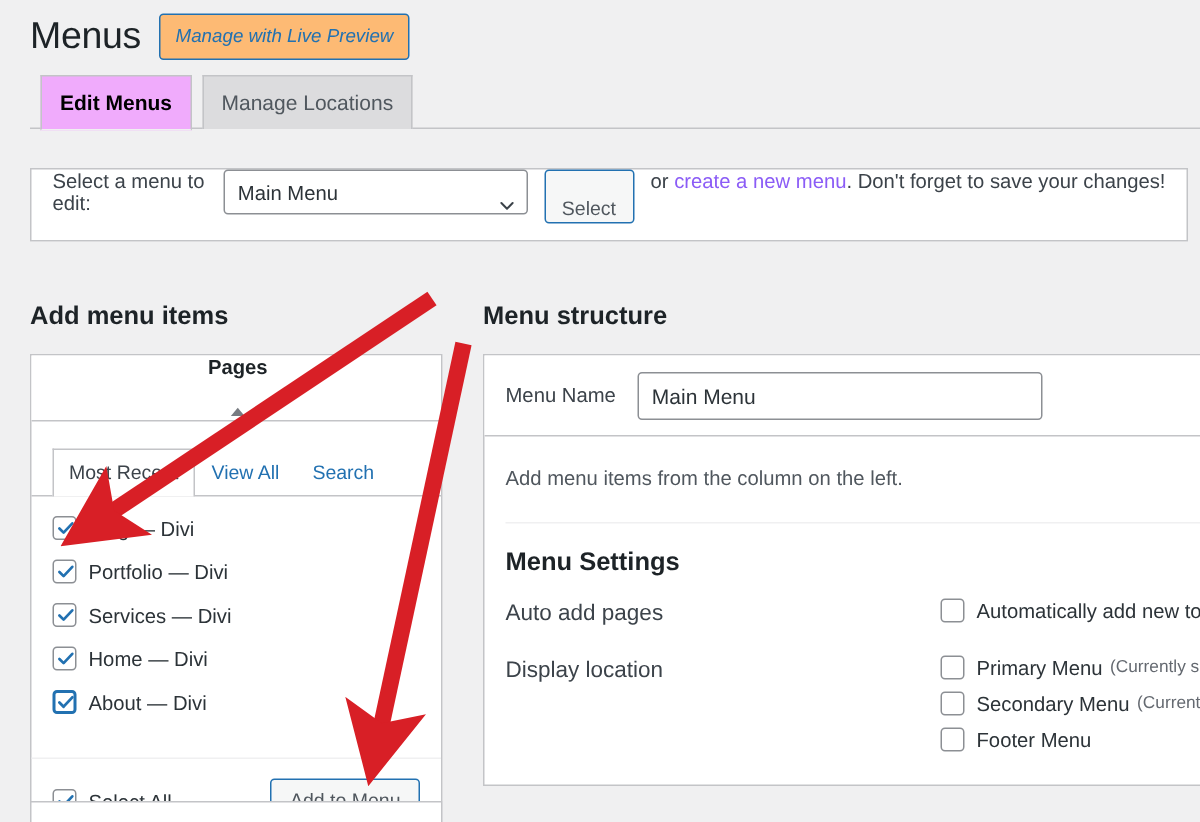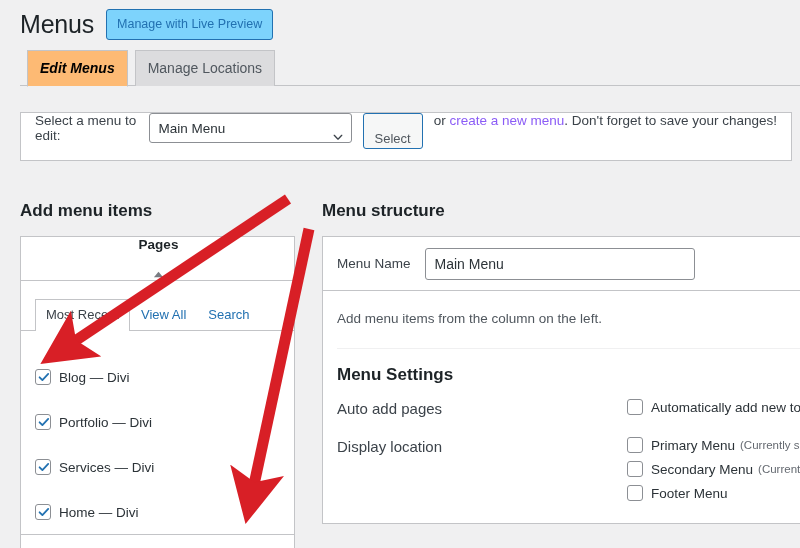--- a/index.html
+++ b/index.html
@@ -17,43 +17,43 @@
   
   .page-head {
     position: absolute; left: 20px; top: 8px;
     display: flex; align-items: center; gap: 12px;
   }
   .page-title {
     font-size: 25px; font-weight: 400; color: #1d2327;
     line-height: 1.3; letter-spacing: -0.2px;
   }
   .btn-live-preview {
-    font-size: 12.5px; color: #2271b1; background: #7dd3fc;
+    font-size: 12.5px; color: #2271b1; background: #fdba74;
     border: 1px solid #2271b1; border-radius: 3px;
     padding: 4px 10px 5px; line-height: 1.6;
-    cursor: pointer; white-space: nowrap;
+    cursor: pointer; white-space: nowrap; font-style: italic;
   }
 
   
   .nav-tab-wrapper {
     position: absolute; left: 20px; top: 50px; width: 780px;
     height: 36px; border-bottom: 1px solid #c3c4c7;
   }
   .nav-tab {
     position: relative; float: left;
     border: 1px solid #c3c4c7; border-bottom: none;
     background: #dcdcde; color: #50575e;
     font-size: 14px; line-height: 24px;
     padding: 5px 12px 6px; margin-left: 0.5em;
     text-decoration: none; cursor: pointer;
     white-space: nowrap;
   }
   .nav-tab.active {
-    background: #fdba74; border-bottom: 1px solid #f0f0f1;
-    color: #000; font-weight: 600; margin-bottom: -1px; font-style: italic;
+    background: #f0abfc; border-bottom: 1px solid #f0f0f1;
+    color: #000; font-weight: 600; margin-bottom: -1px;
   }
 
   
   .menu-select-bar {
     position: absolute; left: 20px; top: 112px;
     width: 772px; height: 49px;
     background: #fff; border: 1px solid #c3c4c7;
     display: flex; padding: 0 14px;
     font-size: 13.5px;
   }
@@ -120,22 +120,22 @@
     position: relative; white-space: nowrap;
   }
   .tab-link.current {
     color: #3c434a; background: #fff;
     border-color: #c3c4c7;
     margin-bottom: -1px; padding-bottom: 7px;
   }
 
   .checklist { padding: 9px 0 4px 14px; }
   .chk-row {
-    display: flex; align-items: flex-end;
-    height: 24px; margin-bottom: 5px; margin-top: 21px;
+    display: flex; align-items: center;
+    height: 24px; margin-bottom: 5px;
   }
   .chk-row .lbl {
     font-size: 13.5px; color: #2c3338; margin-left: 8px;
     white-space: nowrap;
   }
   .cb {
     width: 16px; height: 16px; flex: 0 0 16px;
     border: 1px solid #8c8f94; border-radius: 3px;
     background: #fff; position: relative; cursor: pointer;
   }

